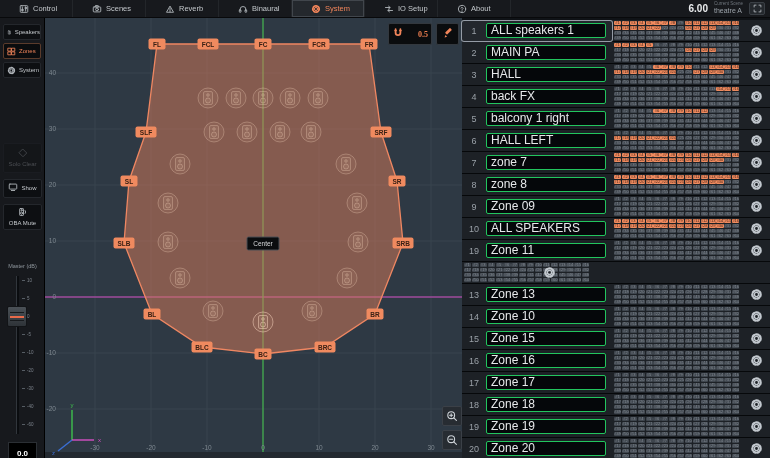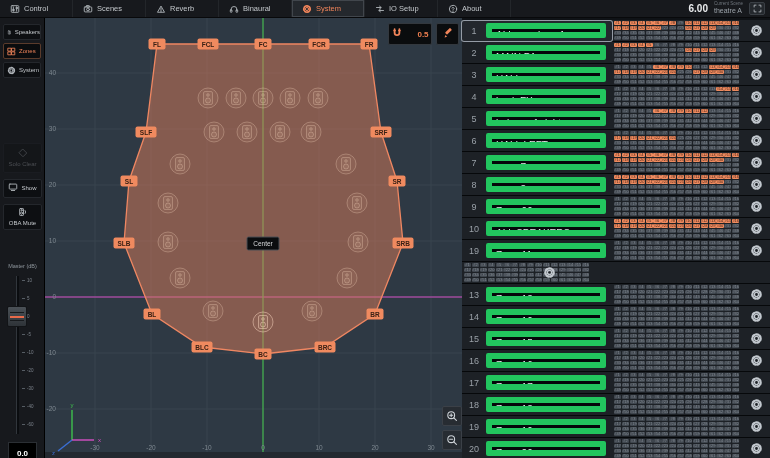--- a/index.html
+++ b/index.html
@@ -4,21 +4,21 @@
 <style>
   * { box-sizing: border-box; margin: 0; padding: 0; }
   html,body { width:770px; height:458px; overflow:hidden; background:#101316;
     font-family:"Liberation Sans", sans-serif; }
   #app { position:relative; width:770px; height:458px; background:#17191d; }
 
   
   #topbar { position:absolute; left:0; top:0; width:770px; height:18px;
     background:#17191d; border-bottom:1px solid #08090b; display:flex; align-items:stretch; z-index:5;}
   .tab { width:73px; display:flex; align-items:center; justify-content:flex-start;
-    gap:4px; padding-left:10px; font-size:7.5px; color:#c3c7cb; border-right:1px solid #23262a; cursor:default;}
+    gap:4px; padding-left:19px; font-size:7.5px; color:#c3c7cb; border-right:1px solid #23262a; cursor:default;}
   .tab .ic { flex:0 0 auto; }
   .tab.active { background:#24282d; box-shadow: inset 0 0 0 1px #41464c; color:#f0845a; }
   #topbar-right { margin-left:auto; display:flex; align-items:center; gap:6px; padding-right:5px;}
   #scene-number { font-size:10px; font-weight:bold; color:#e9ebed; }
   #scene-block { display:flex; flex-direction:column; line-height:1.1; }
   #scene-caption { font-size:4.5px; color:#6f767d; }
   #scene-name { font-size:7px; color:#9aa1a8; }
   #expand-btn { width:16px; height:13px; display:flex; align-items:center; justify-content:center;
     background:#24282d; border:1px solid #3a3f45; border-radius:2px; color:#b9bec4;}
 
@@ -51,40 +51,40 @@
     box-shadow:0 8px 0 #171a1d; }
   #master-readout { position:absolute; top:424px; left:8px; width:29px; height:22px;
     background:#000; border:1px solid #2b2f34; color:#fff; font-size:8px; font-weight:bold;
     display:flex; align-items:center; justify-content:center; }
 
   
   #canvas { position:absolute; left:45px; top:18px; width:417px; height:440px;
     background:#2e3944; overflow:hidden; }
   #scene-svg { position:absolute; left:0; top:0; }
   .cv-btn { position:absolute; background:#0a0c0e; border:1px solid #33383e; border-radius:2px;
-    display:flex; align-items:center; justify-content:center; gap:14px; color:#ef7f50; z-index:3;}
+    display:flex; align-items:center; justify-content:center; gap:14px; color:#ef7f50; z-index:3;font-family:Liberation Serif, serif;}
   #snap-btn { left:343px; top:5px; width:44px; height:22px; font-size:8px; font-weight:bold;}
   #pen-btn  { left:391px; top:5px; width:23px; height:22px; }
   .zoom-btn { position:absolute; left:397px; width:20px; height:20px; background:#272c32;
     border:1px solid #3b4047; border-radius:2px; display:flex; align-items:center;
     justify-content:center; color:#cdd2d7; z-index:3;}
   #zoom-in  { top:388px; }
   #zoom-out { top:412px; }
 
   
   #zonepanel { position:absolute; left:462px; top:18px; width:308px; height:440px;
     background:#0f1216; padding-top:2px; }
   .zrow { height:22px; display:grid; grid-template-columns:24px 126px 130px 28px;
     align-items:center; background:#1d2126; border-bottom:1px solid #06080a; }
   .zrow .rleft { grid-column:1 / span 2; display:grid; grid-template-columns:24px 126px;
     align-items:center; height:20px; border-radius:2px;}
   .zrow.sel .rleft { box-shadow:0 0 0 1px #959ca6; background:#23272d; }
   .znum { text-align:center; font-size:9px; color:#9aa1a8; }
-  .zname { width:120px; height:15px; background:#05070a; border:6px solid #22c55e;
-    border-radius:2px; color:#e6e8ea; font-size:10px; line-height:13px; padding-left:4px;
+  .zname { width:120px; height:15px; background:#05070a; border:1px solid #22c55e;
+    border-radius:2px; color:#e6e8ea; font-size:12px; line-height:13px; padding-left:4px;
     white-space:nowrap; overflow:hidden;}
   .chips { display:grid; grid-template-columns:repeat(16,7.2px); grid-auto-rows:4.4px;
     gap:0.7px; padding-left:2px;}
   .chip { background:#3f464e; color:#878e96; font-size:4px; line-height:4.4px;
     text-align:center; border-radius:1px; overflow:hidden; }
   .chip.on { background:#ef8a5e; color:#42241a; }
   .zgear { display:flex; align-items:center; justify-content:center; color:#c2c8ce; }
 </style>
 </head>
 <body>

